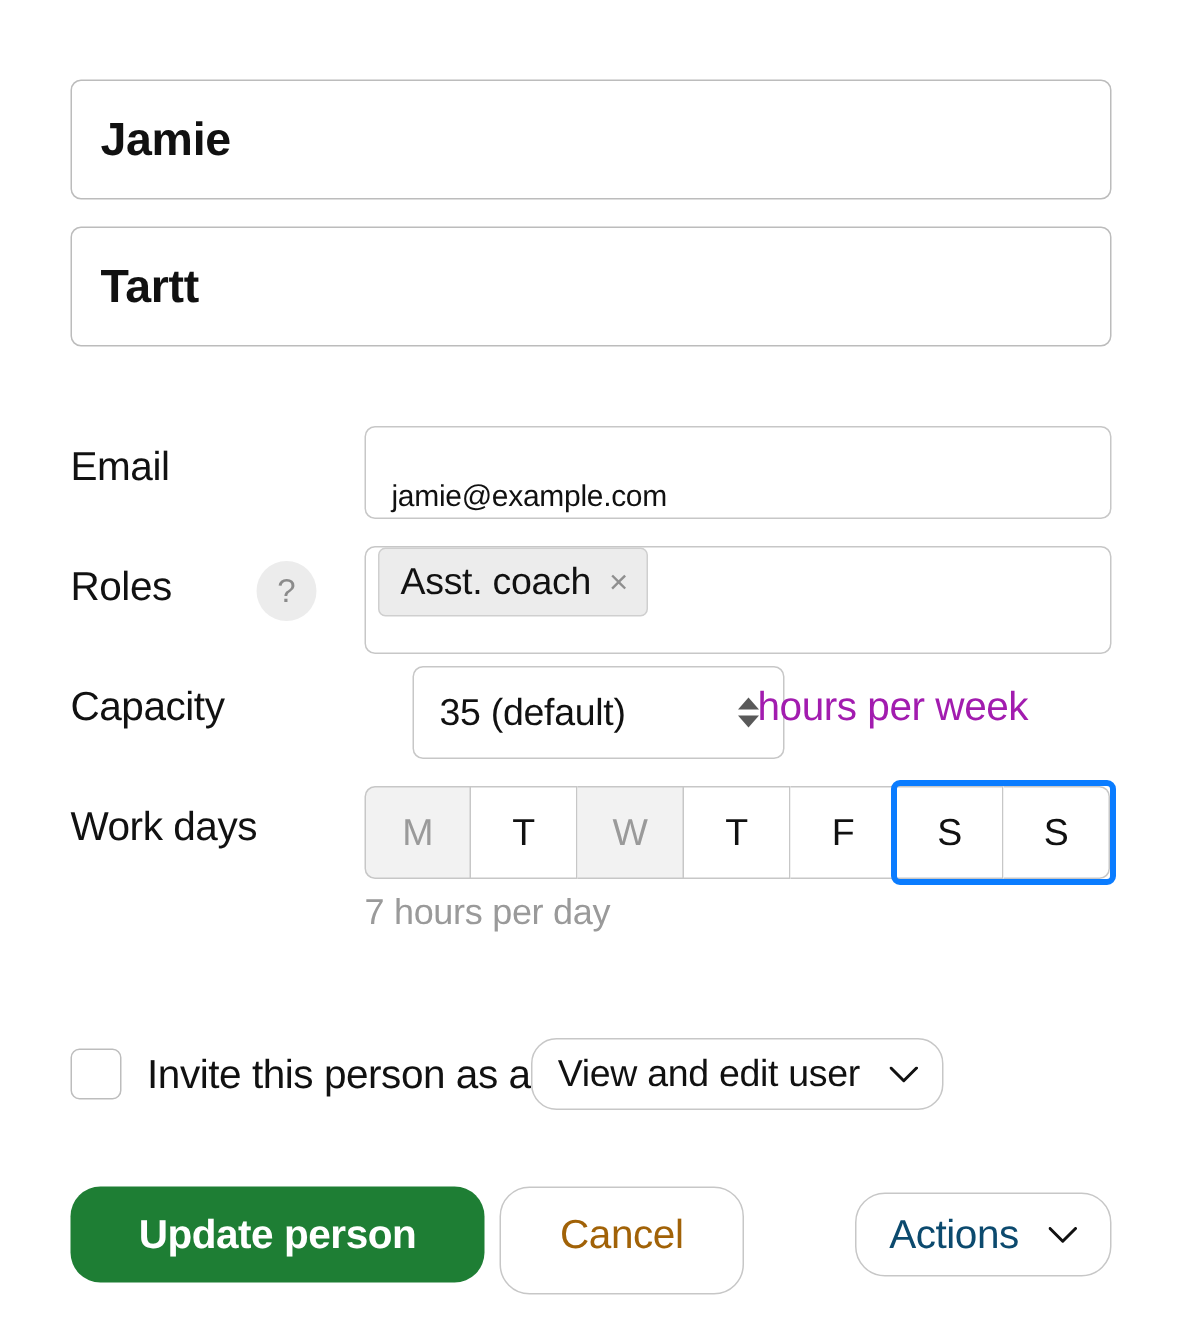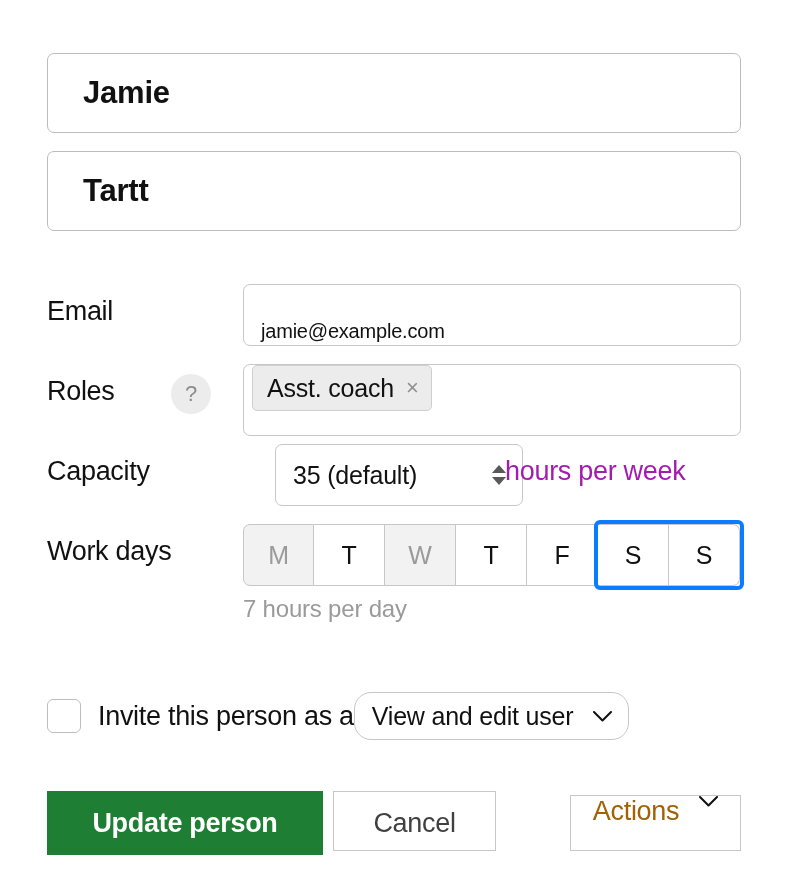--- a/index.html
+++ b/index.html
@@ -32,21 +32,21 @@
     width: 694px;
     height: 80px;
     box-sizing: border-box;
     border: 1px solid #bcbcbc;
     border-radius: 7px;
     background: #ffffff;
     font-family: "Liberation Sans", sans-serif;
     font-size: 31px;
     font-weight: bold;
     color: #111111;
-    padding: 0 35px;
+    padding: 0 19px;
     line-height: 78px;
     letter-spacing: -0.2px;
   }
   #first-name { top: 53px; }
   #last-name  { top: 151px; }
 
   
   .row-label {
     position: absolute;
     left: 47px;
@@ -283,21 +283,21 @@
     width: 19px;
     height: 11px;
     margin-left: 20px;
   }
   .chev svg { display: block; }
 
   
   .btn {
     position: absolute;
     box-sizing: border-box;
-    border-radius: 0;
+    border-radius: 20px;
     font-family: "Liberation Sans", sans-serif;
     font-size: 27px;
     letter-spacing: -0.3px;
     text-align: center;
     white-space: nowrap;
   }
   #update-button {
     left: 47px;
     top: 791px;
     width: 276px;
@@ -305,35 +305,36 @@
     background: #1e7e34;
     color: #ffffff;
     font-weight: bold;
     line-height: 64px;
     border: none;
   }
   #cancel-button {
     left: 333px;
     top: 791px;
     width: 163px;
-    height: 60px;
-    background: #ffffff;
-    color: #404040;
+    height: 72px;
+    background: #ffffff;
+    color: #a16207;
     border: 1px solid #c7c7c7;
     line-height: 62px;
   }
   #actions-button {
     left: 570px;
     top: 795px;
     width: 171px;
     height: 56px;
     background: #ffffff;
-    color: #a16207;
-    border: 1px solid #c7c7c7;
-    display: flex;
+    color: #0c4a6e;
+    border: 1px solid #c7c7c7;
+    display: flex;
+    align-items: center;
     justify-content: center;
   }
   #actions-label { font-size: 27px; letter-spacing: -0.3px; }
 </style>
 </head>
 <body>
 
 <div class="form">
 
   <div class="name-field" id="first-name" placeholder="First name">Jamie</div>

